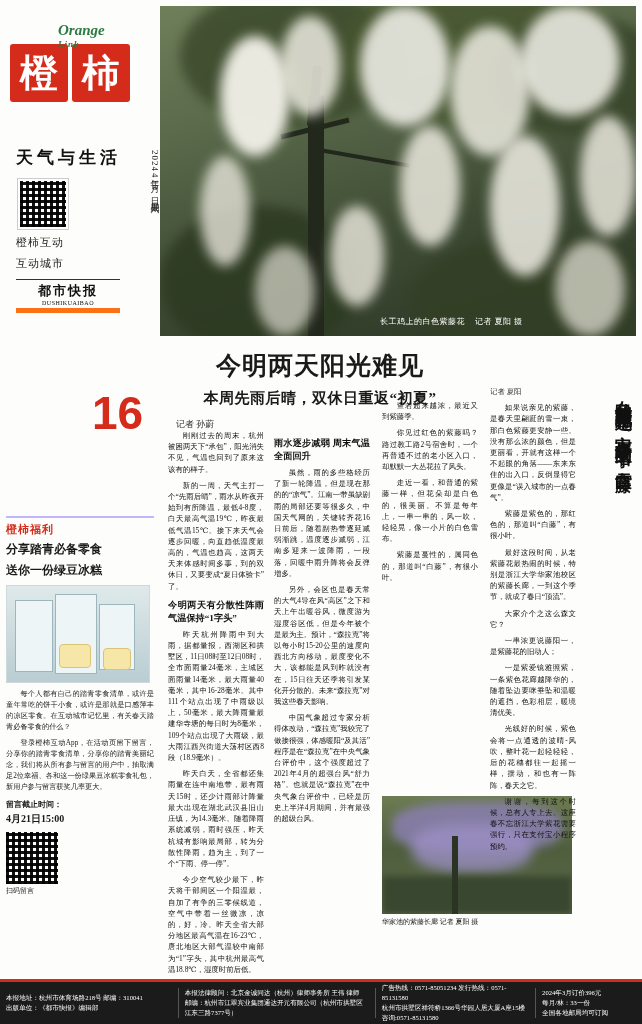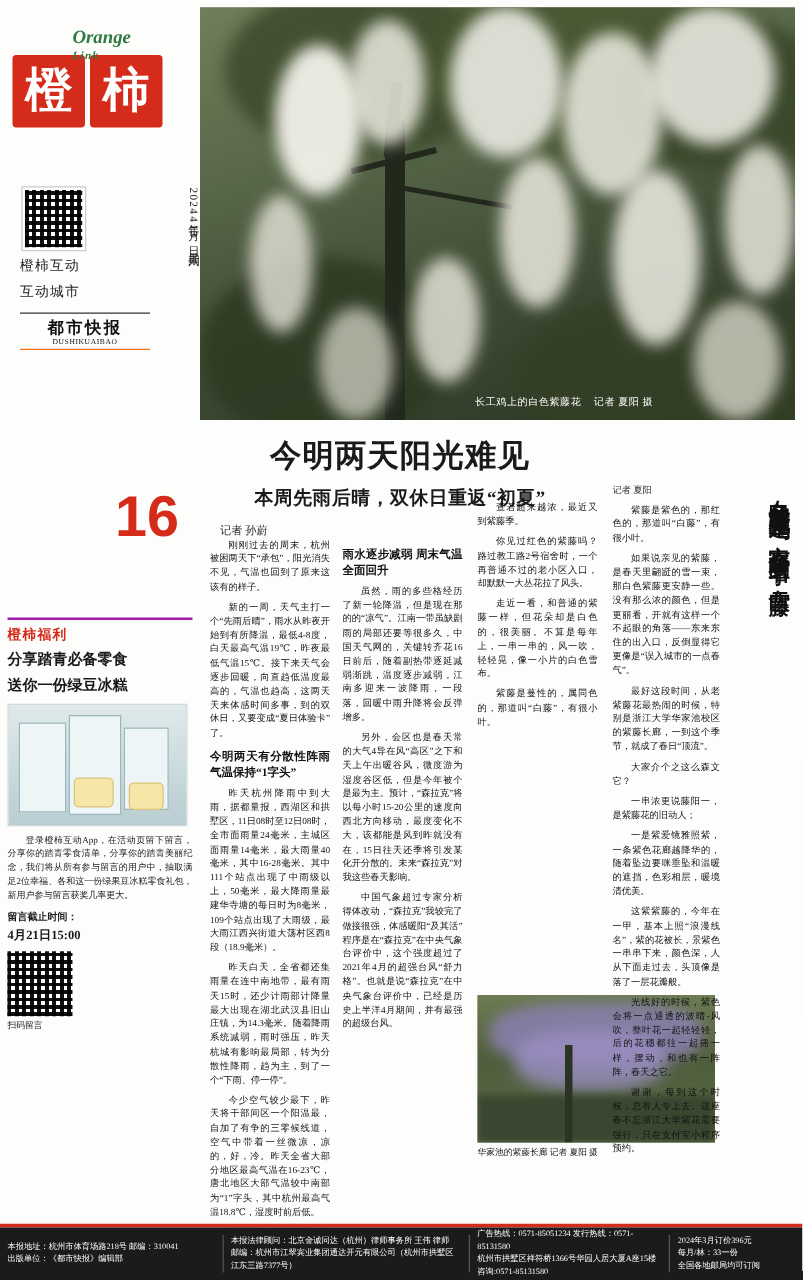--- a/index.html
+++ b/index.html
@@ -13,21 +13,21 @@
   .logo-sq.a{left:0;top:24px;}
   .logo-sq.b{left:62px;top:24px;}
   .logo-script{position:absolute;left:48px;top:2px;font-family:"Liberation Serif",serif;font-style:italic;font-size:15px;color:#2c7a3f;font-weight:bold;}
   .logo-script small{display:block;font-size:9px;letter-spacing:1px;}
   .mast-sub{margin:6px 0 0 10px;font-size:17px;letter-spacing:4px;color:#111;font-weight:bold;}
   .qr{width:46px;height:46px;margin:10px 0 0 12px;background:
       repeating-linear-gradient(90deg,#111 0 3px,#fff 3px 6px),
       repeating-linear-gradient(0deg,#111 0 3px,transparent 3px 6px);
       background-blend-mode:multiply;border:2px solid #fff;outline:1px solid #ccc;}
   .mast-line{margin:6px 0 0 10px;font-size:11px;line-height:15px;color:#222;letter-spacing:1px;}
-  .mast-paper{margin:8px 0 16px 10px;font-size:13px;font-weight:bold;letter-spacing:2px;color:#111;border-top:1px solid #333;border-bottom:1px solid #f97316;padding:2px 0;width:104px;text-align:center;}
+  .mast-paper{margin:8px 0 16px 10px;font-size:13px;font-weight:bold;letter-spacing:2px;color:#111;border-top:1px solid #333;border-bottom:5px solid #f97316;padding:2px 0;width:104px;text-align:center;}
   .mast-paper .pinyin{display:block;font-size:6px;letter-spacing:0.5px;font-weight:normal;}
 
   .big-num{position:absolute;left:92px;top:390px;font-family:"Liberation Sans",sans-serif;font-size:46px;font-weight:bold;color:#d42b1b;line-height:1;}
 
   
   .vdate{position:absolute;left:148px;top:150px;writing-mode:vertical-rl;font-size:9px;line-height:13px;letter-spacing:1px;color:#222;height:210px;}
   .vcredit{position:absolute;left:206px;top:152px;writing-mode:vertical-rl;font-size:8px;line-height:12px;color:#333;height:200px;}
 
   
   .hero{position:absolute;left:160px;top:6px;width:476px;height:330px;overflow:hidden;background:#2f3b22;}
@@ -50,21 +50,21 @@
 
   #col1{left:168px;top:430px;width:96px;height:470px;}
   #col2{left:274px;top:430px;width:96px;height:400px;}
   #col3{left:382px;top:400px;width:96px;height:430px;}
   #col4{left:490px;top:386px;width:86px;height:520px;}
 
   
   .vfeature{position:absolute;right:6px;top:386px;width:52px;height:500px;writing-mode:vertical-rl;font-size:17px;font-weight:bold;line-height:26px;letter-spacing:2px;color:#111;}
 
   
-  .promo{position:absolute;left:6px;top:494px;width:148px;height:420px;border-top:2px solid #a21caf;padding-top:4px;box-sizing:border-box;}
+  .promo{position:absolute;left:6px;top:516px;width:148px;height:420px;border-top:2px solid #c4b5fd;padding-top:4px;box-sizing:border-box;}
   .promo .ptitle{color:#d42b1b;font-size:11px;font-weight:bold;letter-spacing:1px;}
   .promo .pline{font-size:12px;font-weight:bold;line-height:17px;margin-top:4px;}
   .promo .pimg{margin-top:6px;width:142px;height:96px;background:linear-gradient(180deg,#dfe9ea,#b9cdd2);position:relative;overflow:hidden;border:1px solid #cfd9da;}
   .promo .pimg .box{position:absolute;background:#eef5f6;border:1px solid #9bb6bd;}
   .promo .ptext{font-size:7.2px;line-height:11px;text-align:justify;margin-top:6px;}
   .promo .ptext p{margin:0 0 5px;text-indent:2em;}
   .promo .deadline{margin-top:6px;font-size:8px;font-weight:bold;font-family:Liberation Serif, serif;}
   .promo .deadline em{font-style:normal;display:block;font-size:10px;margin-top:2px;}
   .promo .pqr{margin-top:6px;width:52px;height:52px;background:
       repeating-linear-gradient(90deg,#111 0 3px,#fff 3px 6px),
@@ -89,20 +89,21 @@
 
   <div class="masthead">
     <div class="logo-box">
       <div class="logo-sq a">橙</div>
       <div class="logo-sq b">柿</div>
       <div class="logo-script">
         <span>Orange</span>
         <small>Link</small>
       </div>
     </div>
+    <div class="mast-sub">天气与生活</div>
     <div class="qr"></div>
     <div class="mast-line">橙柿互动</div>
     <div class="mast-line">互动城市</div>
     <div class="mast-paper">
       <span>都市快报</span>
       <span class="pinyin">DUSHIKUAIBAO</span>
     </div>
   </div>
 
   <div class="big-num">16</div>
@@ -180,45 +181,45 @@
     <div style="position:absolute;inset:0;background:linear-gradient(180deg,#6d7c52 0%,#4f5e3d 45%,#5a6a47 100%);"></div>
     <div style="position:absolute;left:10px;top:6px;width:170px;height:50px;background:#8a7fb0;filter:blur(5px);opacity:.85;border-radius:40%;"></div>
     <div style="position:absolute;left:30px;top:28px;width:120px;height:48px;background:#9b8fc4;filter:blur(6px);opacity:.8;border-radius:40%;"></div>
     <div style="position:absolute;left:0;bottom:0;width:190px;height:38px;background:#3a4730;filter:blur(3px);"></div>
     <div style="position:absolute;left:70px;top:40px;width:6px;height:78px;background:#2b3424;"></div>
   </div>
   <div style="position:absolute;left:382px;top:917px;font-size:7px;text-align:right;">华家池的紫藤长廊    记者 夏阳 摄</div>
 
   <div class="col" id="col4">
     <div class="src">记者 夏阳</div>
+    <p>如果说亲见的紫藤，是春天里翩跹的雪一束，那白色紫藤更安静一些。没有那么浓的颜色，但是更丽看，开就有这样一个不起眼的角落——东来东住的出入口，反倒显得它更像是“误入城市的一点春气”。</p>
     <p>紫藤是紫色的，那红色的，那道叫“白藤”，有很小叶。</p>
-    <p>如果说亲见的紫藤，是春天里翩跹的雪一束，那白色紫藤更安静一些。没有那么浓的颜色，但是更丽看，开就有这样一个不起眼的角落——东来东住的出入口，反倒显得它更像是“误入城市的一点春气”。</p>
     <p>最好这段时间，从老紫藤花最热闹的时候，特别是浙江大学华家池校区的紫藤长廊，一到这个季节，就成了春日“顶流”。</p>
     <p>大家介个之这么森文它？</p>
     <p>一串浓更说藤阳一，是紫藤花的旧动人；</p>
     <p>一是紫爱镜雅照紫，一条紫色花廊越降华的，随着坠边要咪垂坠和温暖的遮挡，色彩相层，暖境清优美。</p>
-    <p>这紫紫藤的，今年在一甲，基本上照“浪漫线名”，紫的花被长，景紫色一串串下来，颜色深，人从下面走过去，头顶像是落了一层花瓣般。</p>
     <p>光线好的时候，紫色会将一点通透的波晴-风吹，整叶花一起轻轻轻，后的花穗都往一起摇一样，摆动，和也有一阵阵，春天之它。</p>
     <p>谢谢，每到这个时候，总有人专上去。这座春不忘浙江大学紫花需要强行，只在支付宝小程序预约。</p>
   </div>
 
   <div class="vfeature">白色的紫藤花见过吗？它有个好听的名字：白雪藤</div>
 
   <div class="promo">
     <div class="ptitle">橙柿福利</div>
     <div class="pline">分享踏青必备零食</div>
     <div class="pline">送你一份绿豆冰糕</div>
     <div class="pimg">
       <div class="box" style="left:8px;top:14px;width:36px;height:70px;"></div>
       <div class="box" style="left:48px;top:8px;width:40px;height:78px;"></div>
       <div class="box" style="left:92px;top:18px;width:34px;height:64px;"></div>
       <div style="position:absolute;left:52px;top:58px;width:30px;height:22px;background:#f6e6a8;border-radius:4px;border:1px solid #d9c478;"></div>
       <div style="position:absolute;left:96px;top:62px;width:26px;height:20px;background:#f6e6a8;border-radius:4px;border:1px solid #d9c478;"></div>
     </div>
     <div class="ptext">
+      <p>每个人都有自己的踏青零食清单，或许是童年常吃的饼干小食，或许是那就是口感萍丰的凉区零食。在互动城市记忆里，有关春天踏青必备零食的什么？</p>
       <p>登录橙柿互动App，在活动页留下留言，分享你的踏青零食清单，分享你的踏青美丽纪念，我们将从所有参与留言的用户中，抽取满足2位幸福、各和这一份绿果豆冰糕零食礼包，新用户参与留言获奖几率更大。</p>
     </div>
     <div class="deadline">
       <span>留言截止时间：</span>
       <em>4月21日15:00</em>
     </div>
     <div class="pqr"></div>
     <div class="pqrcap">扫码留言</div>
   </div>
 

